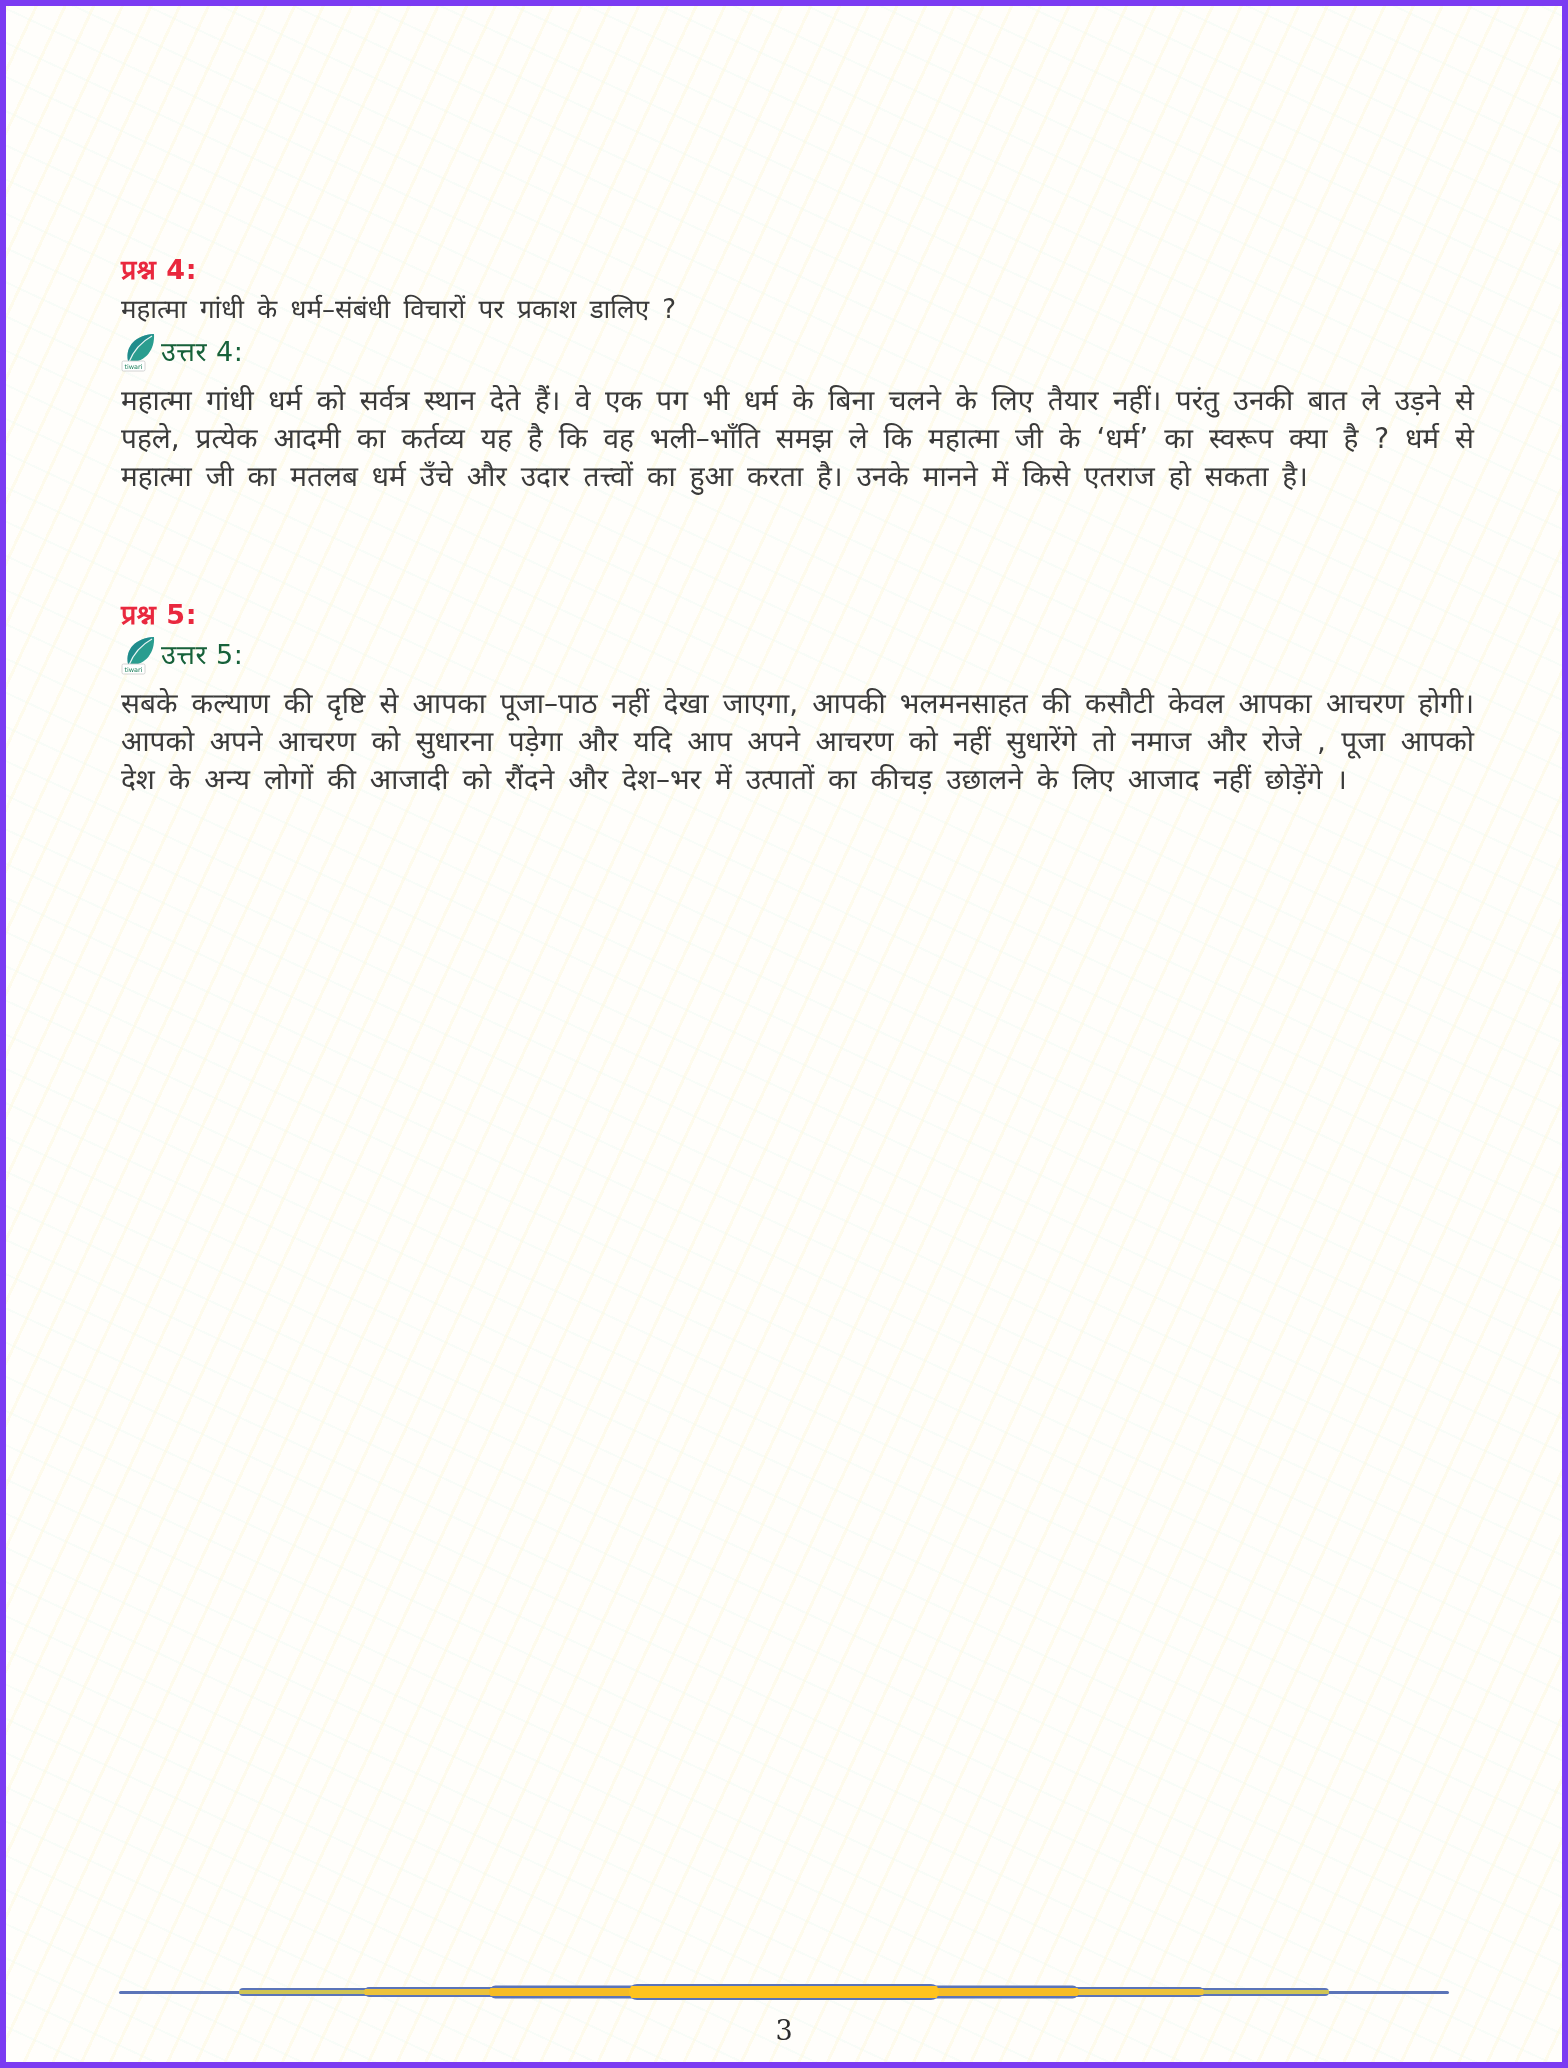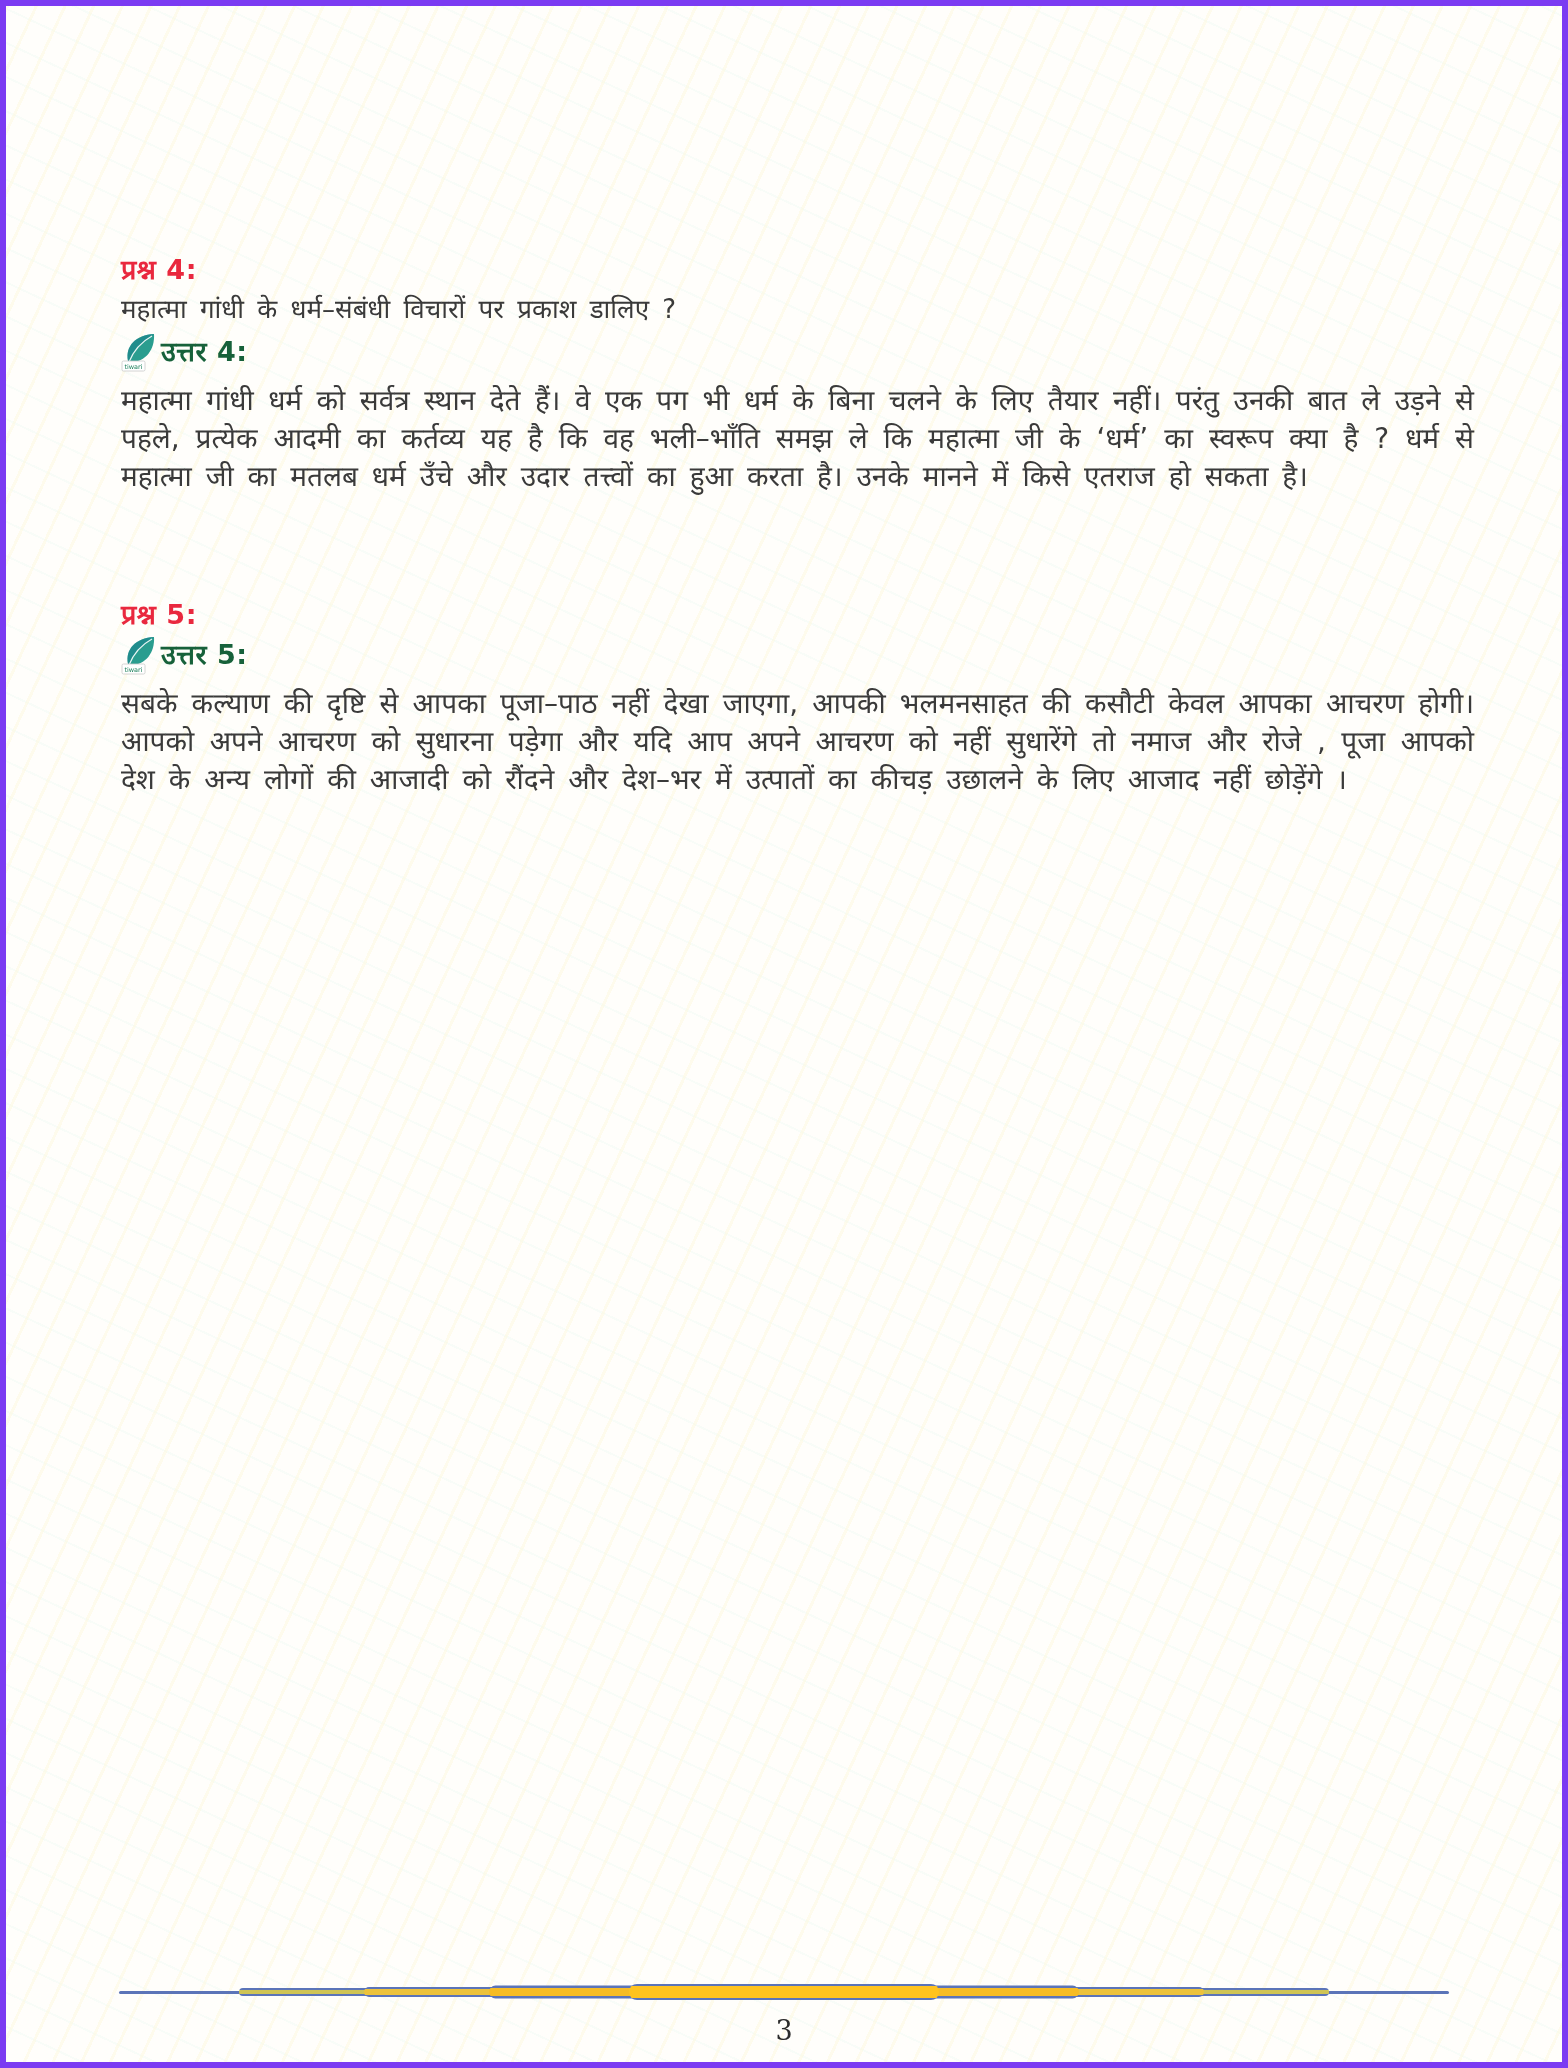--- a/index.html
+++ b/index.html
@@ -46,21 +46,21 @@
   .leaf-wrap {
     position: relative;
     width: 36px;
     height: 44px;
     margin-right: 4px;
     flex: 0 0 auto;
   }
   .a-label {
     color: #17613a;
     font-size: 27px;
-    font-weight: bold;
+    font-weight: normal;
     letter-spacing: 0.5px;
   }
   .a-text {
     font-size: 28px;
     line-height: 38px;
     margin-top: 4px;
     text-align: justify;
     word-spacing: 5px;
     color: #3a3a3a;
   }

